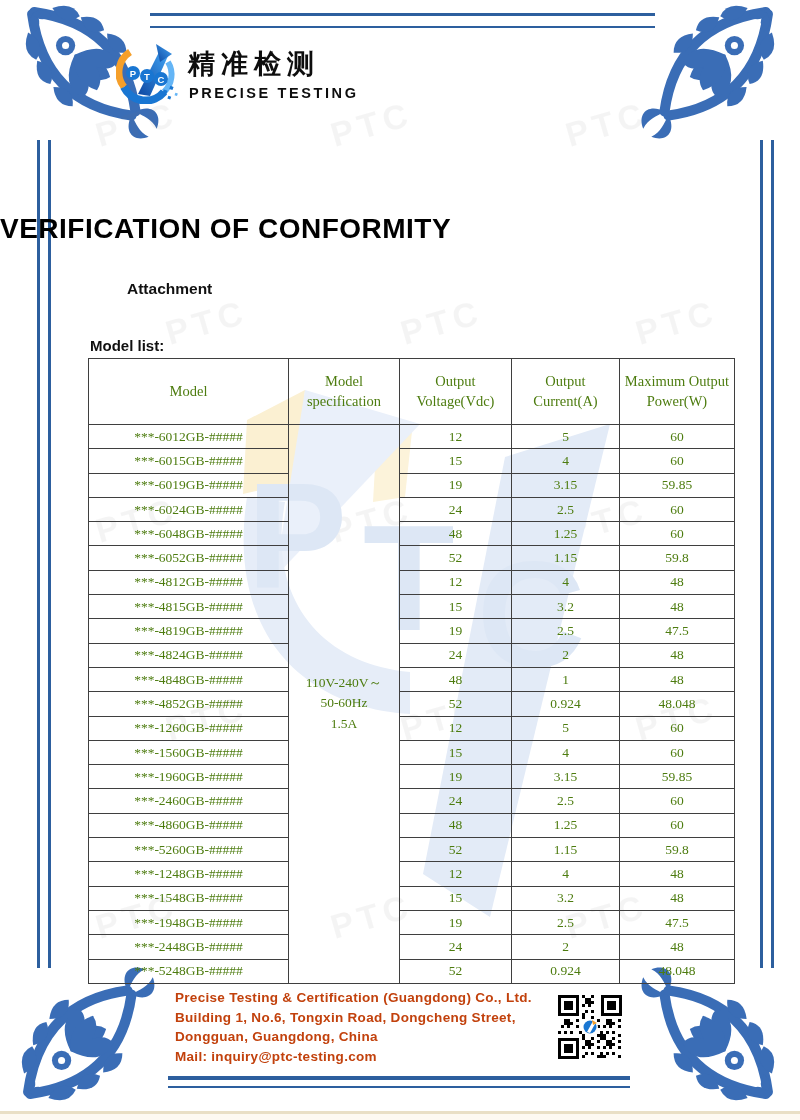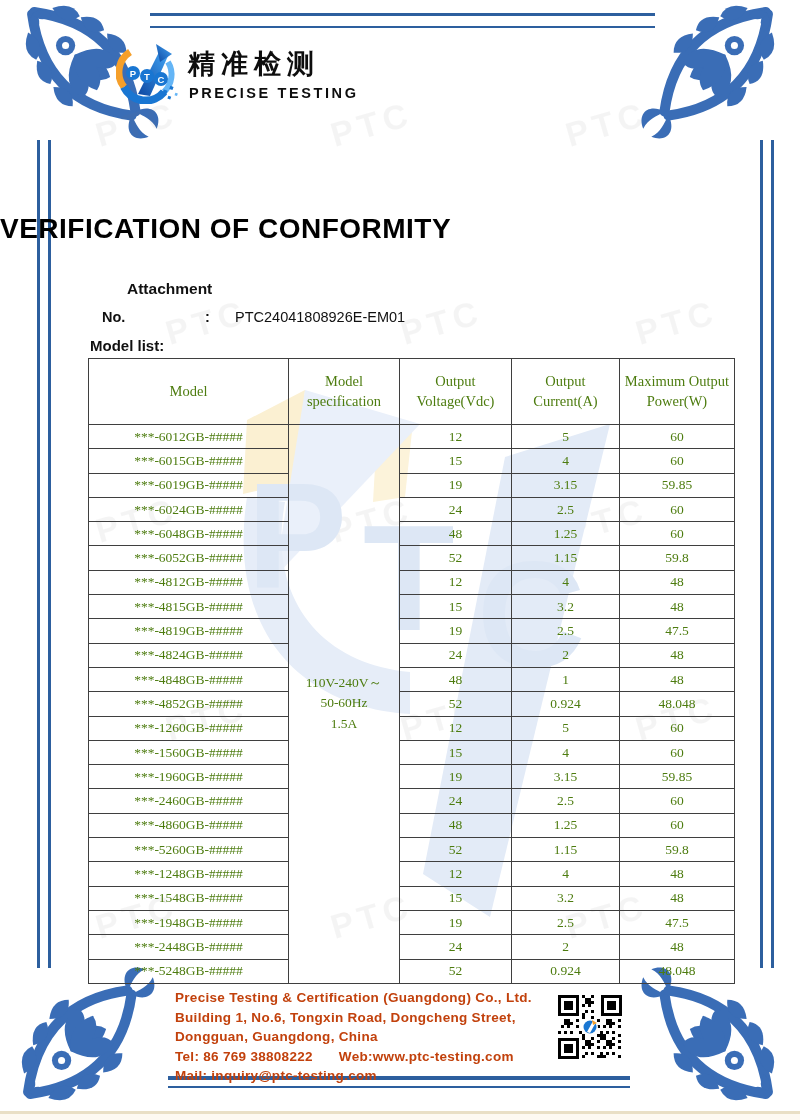--- a/index.html
+++ b/index.html
@@ -148,25 +148,20 @@
     <rect x="47" y="48" width="4" height="4" fill="#1976d2" transform="rotate(20 49 50)"></rect>
     <rect x="54" y="44" width="3.4" height="3.4" fill="#1976d2" transform="rotate(20 55 45)"></rect>
     <rect x="52" y="54" width="3" height="3" fill="#1976d2" transform="rotate(20 53 55)"></rect>
     <rect x="59" y="51" width="2.6" height="2.6" fill="#64b5f6" transform="rotate(20 60 52)"></rect>
   </svg>
   <div class="cn-name">精准检测</div>
   <div class="en-name">PRECISE TESTING</div>
 
   <div class="title">VERIFICATION OF CONFORMITY</div>
   <div class="attach-heading">Attachment</div>
-  <div class="no-row">
-    <span class="no-label">No.</span>
-    <span class="no-colon">:</span>
-    <span class="no-value">PTC24041808926E-EM01</span>
-  </div>
   <div class="model-list-label">Model list:</div>
 
   <table class="models">
     <colgroup>
       <col style="width:200px">
         <col style="width:111px">
         <col style="width:112px">
       <col style="width:108px">
         <col style="width:115px">
     </colgroup>
@@ -323,23 +318,20 @@
           <td>0.924</td>
           <td>48.048</td>
         </tr>
       </tbody>
   </table>
 
   <div class="footer">
     <div>Precise Testing &amp; Certification (Guangdong) Co., Ltd.</div>
     <div>Building 1, No.6, Tongxin Road, Dongcheng Street,</div>
     <div>Dongguan, Guangdong, China</div>
-    <div>
-      <span>Tel: 86 769 38808222</span><span class="gap"></span><span>Web:www.ptc-testing.com</span>
-    </div>
     <div>Mail: inquiry@ptc-testing.com</div>
   </div>
 
   <div class="qr"><svg width="66" height="66" viewBox="0 0 66 66" xmlns="http://www.w3.org/2000/svg">
         <rect width="66" height="66" fill="#fff"></rect>
         <rect x="1" y="1" width="21" height="21" fill="#000"></rect>
         <rect x="4" y="4" width="15" height="15" fill="#fff"></rect>
         <rect x="7" y="7" width="9" height="9" fill="#000"></rect>
         <rect x="44" y="1" width="21" height="21" fill="#000"></rect>
         <rect x="47" y="4" width="15" height="15" fill="#fff"></rect>

